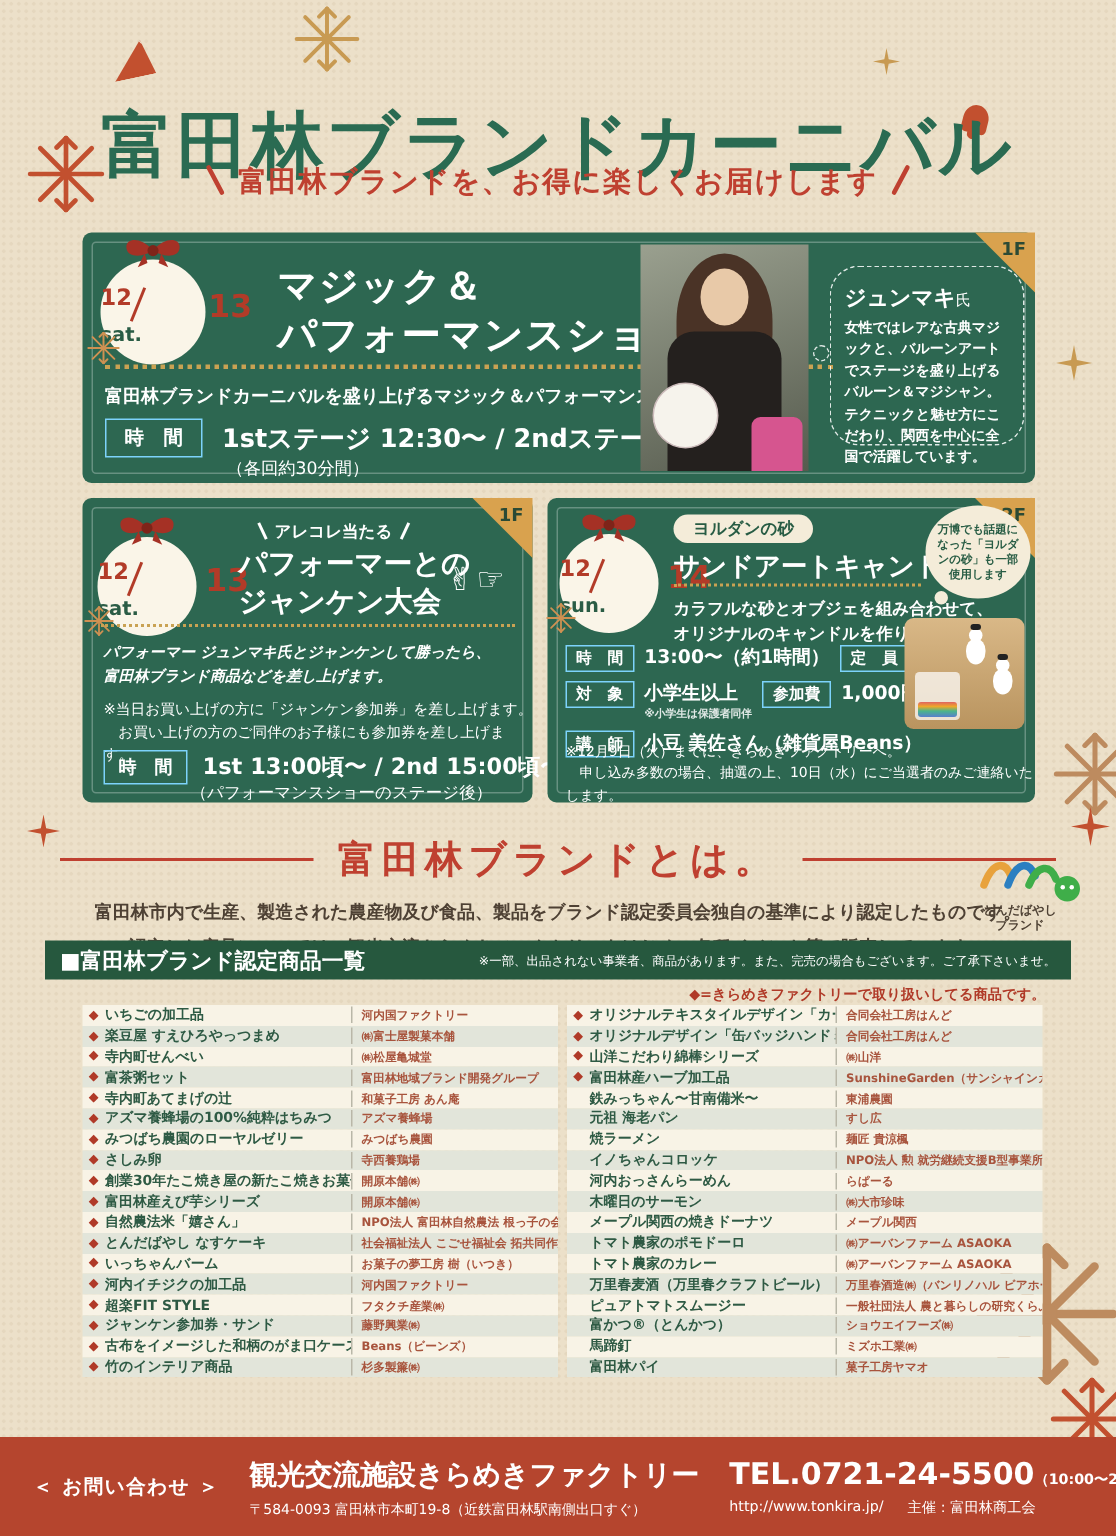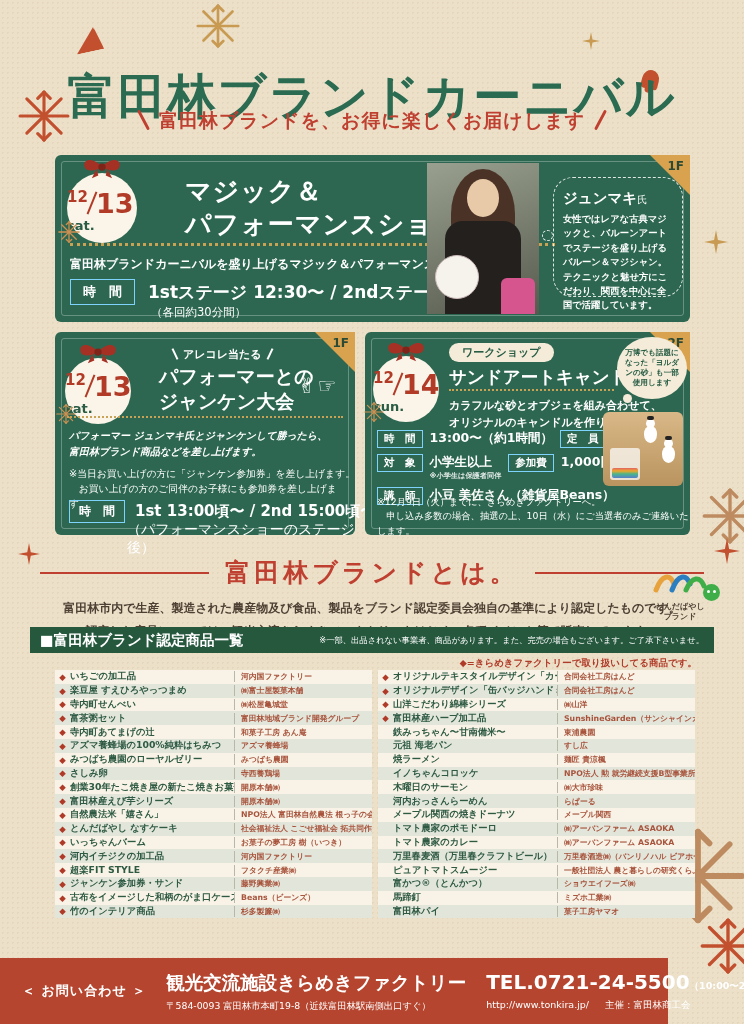--- a/index.html
+++ b/index.html
@@ -36,21 +36,21 @@
   .card-frame{ position:absolute; inset:6px; border:1px solid rgba(255,255,255,.28); border-radius:3px; pointer-events:none;}
   .corner{ position:absolute; top:0; right:0; width:0; height:0;
            border-top:40px solid #d9a24e; border-left:40px solid transparent;}
   .corner-label{ position:absolute; top:4px; right:6px; color:#2b4a35; font-weight:800; font-size:12px;}
   .badge{ position:absolute; width:70px; height:70px; background:#faf5e8; border-radius:50%;
           display:flex; flex-direction:column; align-items:flex-start; justify-content:center;}
   .badge .bow{ position:absolute; top:-17px; left:50%; transform:translateX(-50%); width:48px; height:24px;}
   .badge-date{ display:flex; align-items:center; color:#b23b28; font-weight:800; line-height:1; margin-top:6px;}
   .badge-m{ font-size:15px; align-self:flex-start;}
   .badge-slash{ width:2px; height:24px; background:#b23b28; transform:rotate(22deg); margin:0 3px;}
-  .badge-d{ font-size:27px; align-self:flex-end;}
+  .badge-d{ font-size:21px; align-self:flex-end;margin-left:43px;}
   .badge-dow{ color:#2a5c45; font-weight:800; font-size:13px; margin-top:1px;}
   .badge-burst{ position:absolute; left:-9px; bottom:0; color:#cf9152;}
   .dotted{ border-bottom:3px dotted #c9a253; position:absolute;}
   .lblbox{ border:1px solid #7dd3fc; color:#fff; font-weight:700; white-space:nowrap; text-align:center;}
   
   #card-magic{ left:55px; top:155px; width:635px; height:167px;}
   #card-magic .title{ position:absolute; left:130px; top:20px; font-size:26px; font-weight:800; line-height:1.25; letter-spacing:1px;}
   #card-magic .stars{ position:absolute; left:412px; top:24px; color:#fff;}
   #card-magic .star-a{ font-size:34px;} #card-magic .star-b{ font-size:20px; vertical-align:18px;}
   #card-magic .dotted{ left:15px; top:88px; width:485px;}
@@ -78,21 +78,21 @@
   .tagbar{ display:inline-block; width:2px; height:12px; background:#fff; margin:0 7px; vertical-align:-2px;}
   .tagbar-l{ transform:rotate(-25deg);} .tagbar-r{ transform:rotate(25deg);}
   #card-janken .title{ position:absolute; left:104px; top:32px; font-size:19px; font-weight:800; line-height:1.3;}
   #card-janken .hands{ position:absolute; left:243px; top:42px; font-size:21px; letter-spacing:2px;}
   #card-janken .dotted{ left:12px; top:84px; width:276px; border-bottom-width:2px;}
   #card-janken .desc{ position:absolute; left:14px; top:96px; font-size:10px; font-weight:700; line-height:1.6; white-space:pre-line;font-style:italic;}
   #card-janken .note{ position:absolute; left:14px; top:134px; font-size:9.8px; line-height:1.55; white-space:pre-line;}
   #card-janken .time-row{ position:absolute; left:14px; top:168px; display:flex; align-items:center;}
   #card-janken .lblbox{ font-size:12px; padding:2px 9px;}
   #card-janken .time-val{ font-size:15px; font-weight:800; margin-left:10px; white-space:nowrap;}
-  #card-janken .time-note{ position:absolute; left:72px; top:189px; font-size:14px;}
+  #card-janken .time-note{ position:absolute; left:72px; top:189px; font-size:11px;}
   
   #card-sand{ left:365px; top:332px; width:325px; height:203px;}
   #card-sand .pill{ position:absolute; left:84px; top:11px; background:#f4ecd9; color:#275c44;
                     border-radius:11px; padding:2px 13px; font-size:11px; font-weight:800;}
   #card-sand .title{ position:absolute; left:84px; top:33px; font-size:17.5px; font-weight:800; white-space:nowrap;}
   #card-sand .dotted{ left:84px; top:57px; width:165px; border-bottom-width:2px;}
   #card-sand .cloud{ position:absolute; left:252px; top:5px; width:70px; height:62px; background:#f4ecd9;
                      border-radius:50%; color:#275c44; font-size:7.6px; font-weight:800; line-height:1.35;
                      display:flex; align-items:center; justify-content:center; text-align:center; padding:5px;}
   #card-sand .cloud::after{ content:""; position:absolute; left:6px; bottom:-4px; width:9px; height:9px; background:#f4ecd9; border-radius:50%;}
@@ -134,21 +134,21 @@
   #col-left{ left:55px;} #col-right{ left:378px;}
   .p-row{ display:flex; align-items:center; height:13.8px; overflow:hidden;}
   .p-row:nth-child(odd){ background:#f8f3e6;} .p-row:nth-child(even){ background:#e2e5da;}
   .p-mark{ width:15px; text-align:center; color:#b03a28; font-size:8.5px; flex:none;}
   .p-name{ flex:1; font-size:9.3px; font-weight:700; color:#2e5a44; white-space:nowrap; overflow:hidden;}
   .p-maker{ width:138px; flex:none; font-size:7.8px; font-weight:700; color:#a8543d;
             border-left:1px solid #b9b7a8; padding-left:6px; white-space:nowrap; overflow:hidden;}
   .brand-contact{ position:absolute; top:925px; left:0; right:0; text-align:center;
                   color:#4e4134; font-size:10.5px; font-weight:700;}
   
-  .footer{ position:absolute; left:0; top:958px; width:668px; height:66px; background:#b5452e; color:#fff;
+  .footer{ position:absolute; left:0; top:958px; width:744px; height:66px; background:#b5452e; color:#fff;
            display:flex; align-items:center; padding:0 22px; gap:20px;}
   .footer .contact-label{ font-size:13px; font-weight:800; white-space:nowrap; letter-spacing:1px;}
   .footer .facility{ font-size:18.5px; font-weight:800; white-space:nowrap;}
   .footer .address{ font-size:9.3px; margin-top:5px; white-space:nowrap;}
   .footer .tel{ font-size:20px; font-weight:800; white-space:nowrap;}
   .footer .tel-hours{ font-size:9.5px; font-weight:700;}
   .footer .sub-row{ display:flex; gap:16px; margin-top:5px; font-size:9.5px; white-space:nowrap;}
 </style>
 </head>
 <body>
@@ -305,21 +305,21 @@
       <div class="badge-date">
         <span class="badge-m">12</span>
         <span class="badge-slash"></span>
         <span class="badge-d">14</span>
       </div>
       <div class="badge-dow">sun.</div>
       <svg class="badge-burst" style="width:20px;height:20px">
           <use href="#burst"></use>
         </svg>
     </div>
-    <span class="pill">ワークショップ</span>
+    <span class="pill">ヨルダンの砂</span>
     <div class="title">サンドアートキャンドル</div>
     <div class="dotted"></div>
     <div class="cloud">万博でも話題になった「ヨルダンの砂」も一部使用します</div>
     <p class="desc">カラフルな砂とオブジェを組み合わせて、
 オリジナルのキャンドルを作ります。</p>
     <div class="info-rows">
       <div class="info-row">
         <span class="lblbox">時　間</span>
         <span class="val">13:00〜（約1時間）</span>
         <span class="lblbox">定　員</span>
@@ -524,28 +524,28 @@
     </div>
 
     <div class="p-row">
       <span class="p-mark"></span>
       <span class="p-name">イノちゃんコロッケ</span>
       <span class="p-maker">NPO法人 勲 就労継続支援B型事業所バンジー</span>
     </div>
 
     <div class="p-row">
       <span class="p-mark"></span>
+      <span class="p-name">河内おっさんらーめん</span>
+      <span class="p-maker">らぱーる</span>
+    </div>
+
+    <div class="p-row">
+      <span class="p-mark"></span>
       <span class="p-name">木曜日のサーモン</span>
       <span class="p-maker">㈱大市珍味</span>
-    </div>
-
-    <div class="p-row">
-      <span class="p-mark"></span>
-      <span class="p-name">河内おっさんらーめん</span>
-      <span class="p-maker">らぱーる</span>
     </div>
 
     <div class="p-row">
       <span class="p-mark"></span>
       <span class="p-name">メープル関西の焼きドーナツ</span>
       <span class="p-maker">メープル関西</span>
     </div>
 
     <div class="p-row">
       <span class="p-mark"></span>

